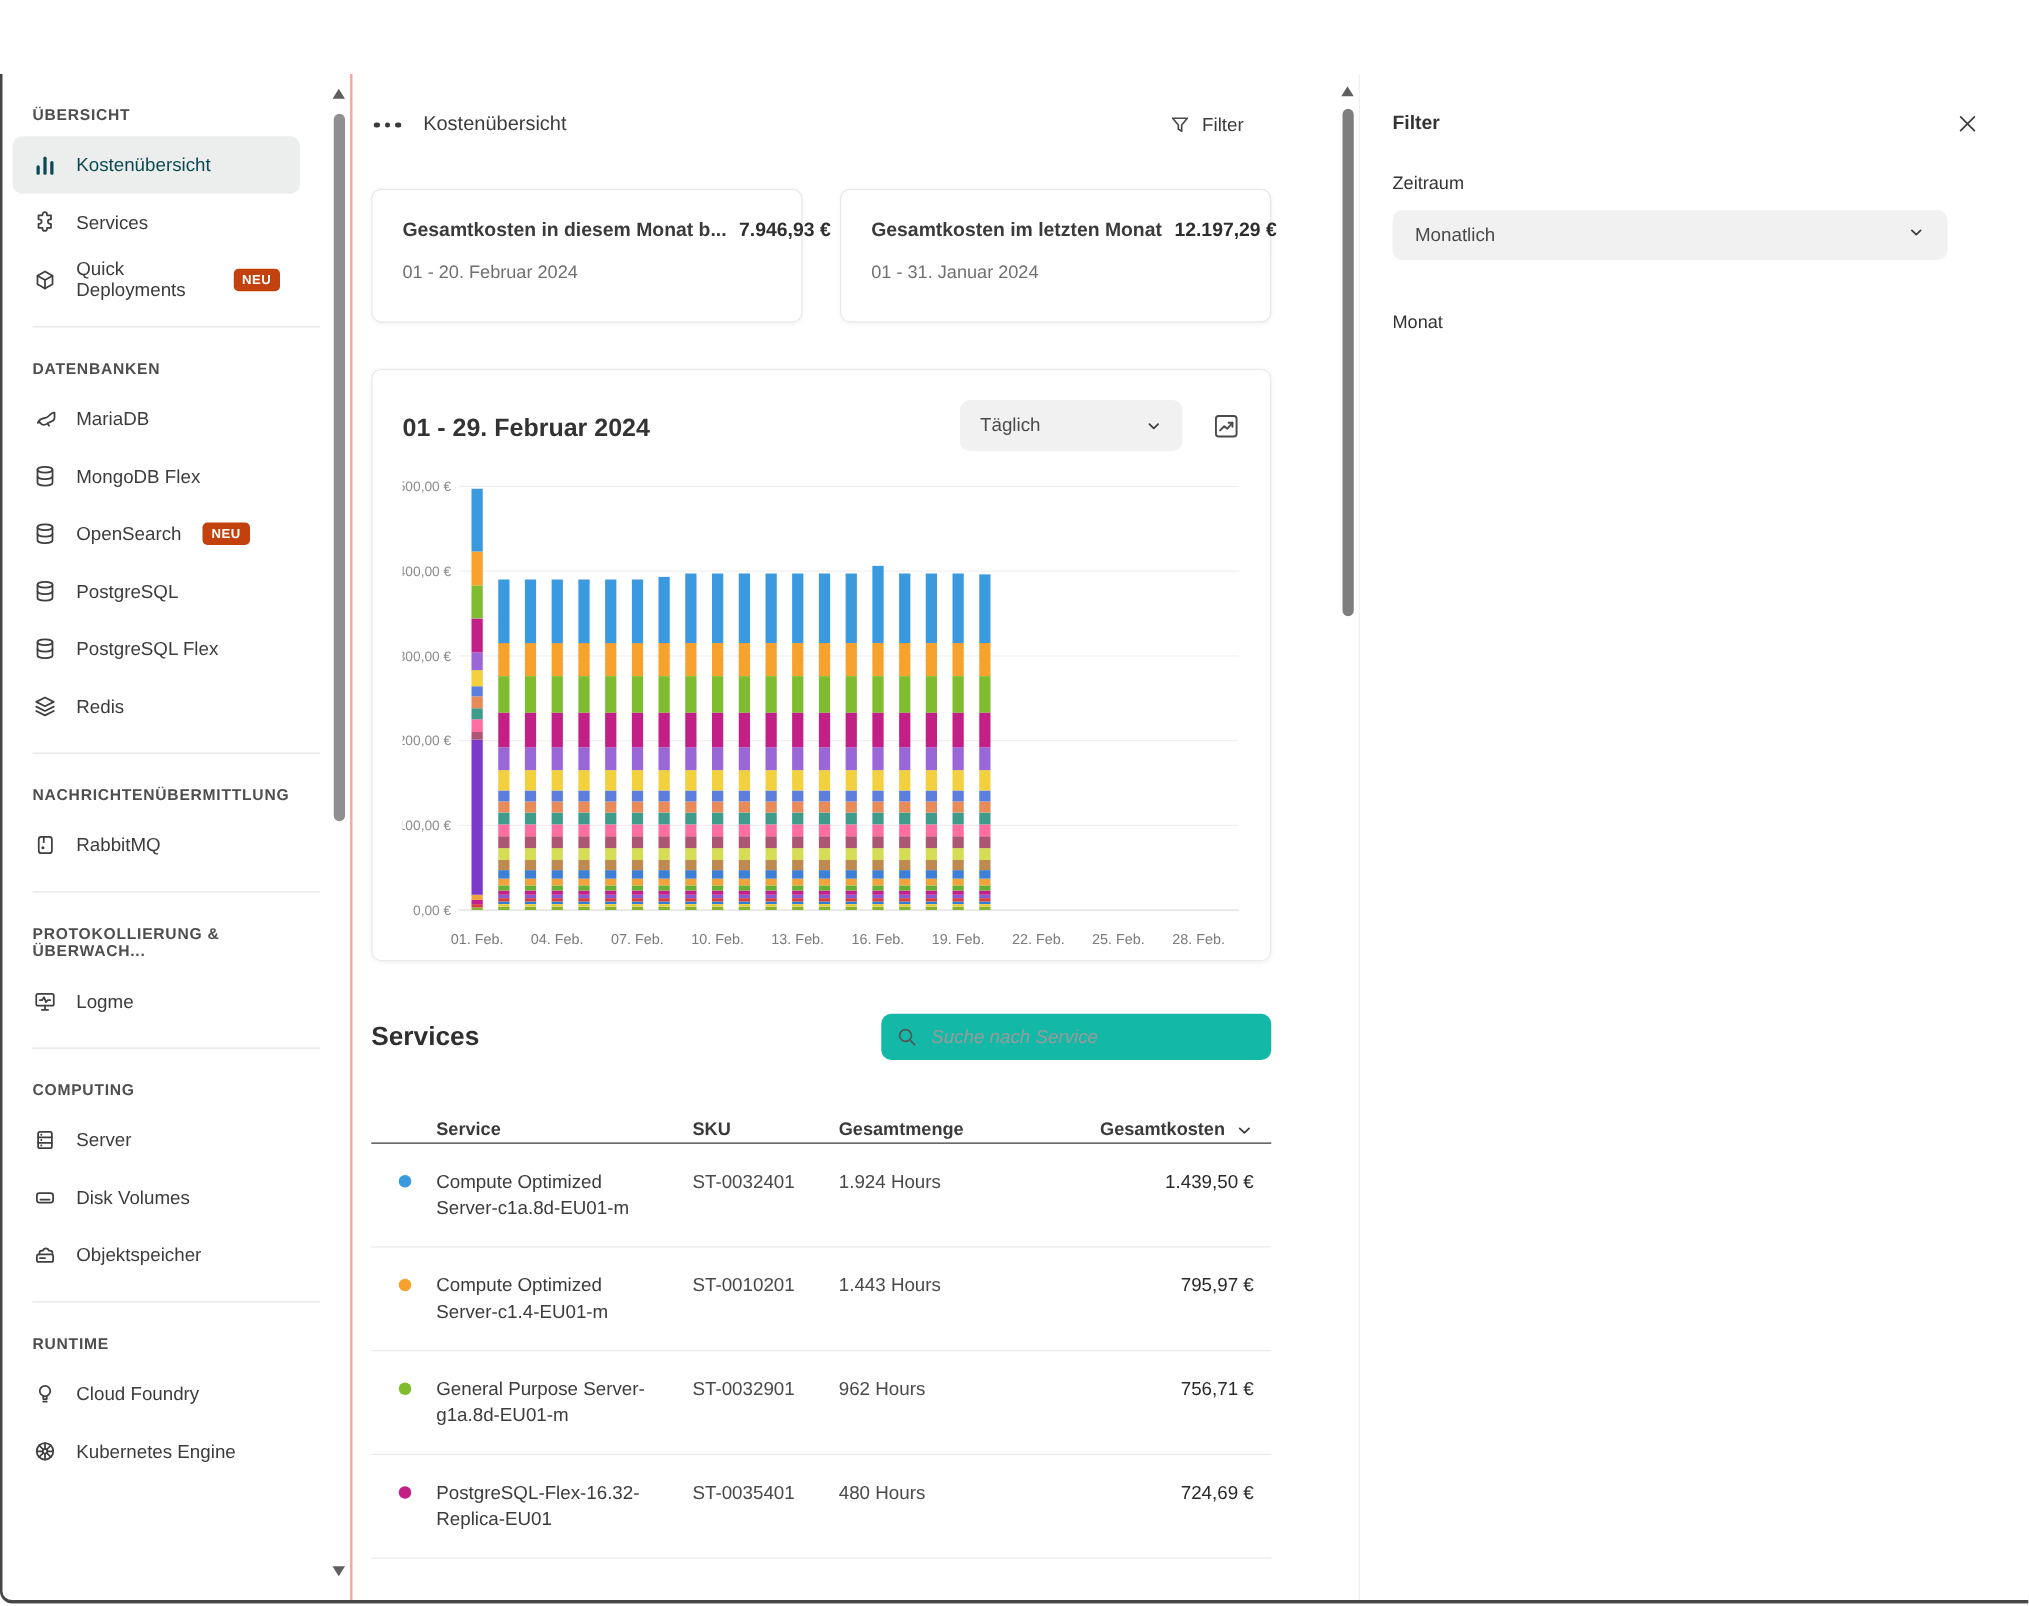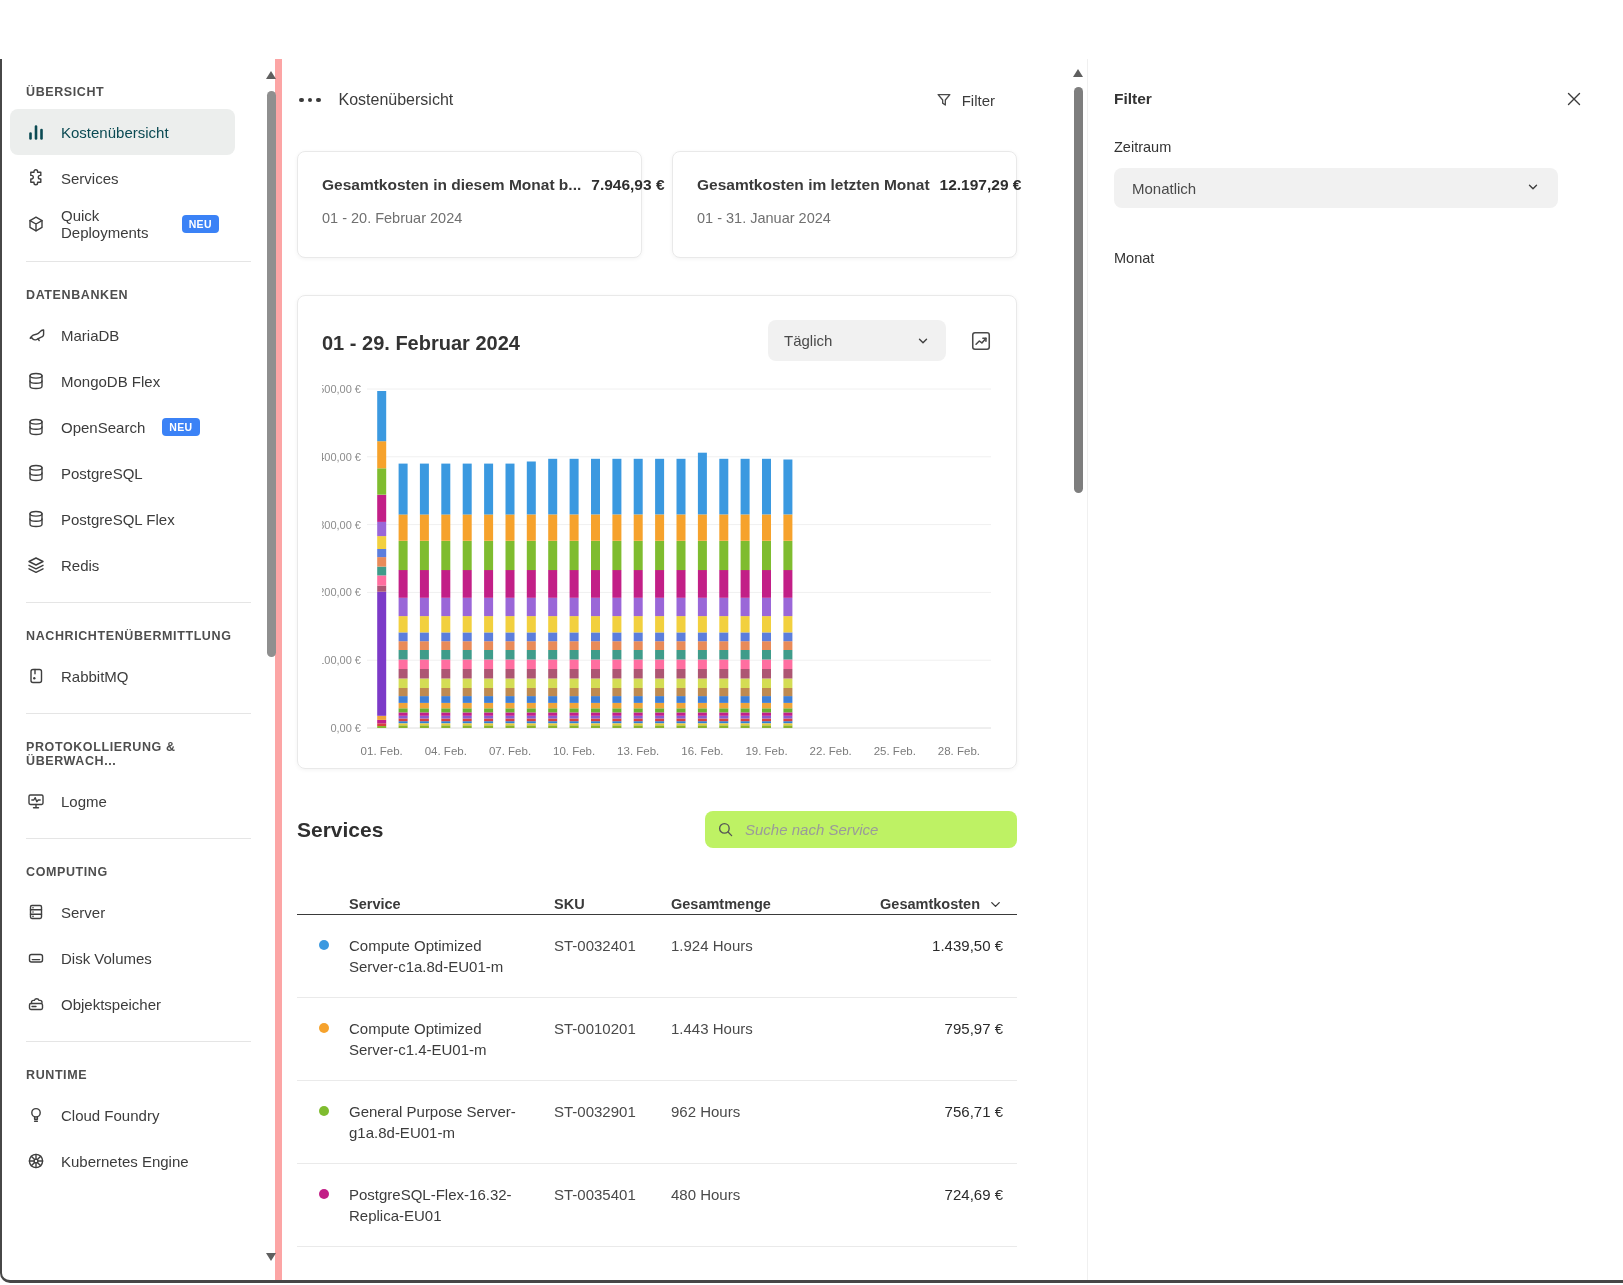--- a/index.html
+++ b/index.html
@@ -13,29 +13,29 @@
   .brand-text b{font-weight:700;letter-spacing:3px;}
   .topbar-right{display:flex;align-items:center;gap:26px;}
   .project-btn{background:transparent;border:1px solid rgba(255,255,255,.9);color:#fff;font-family:inherit;font-size:14px;font-weight:700;border-radius:5px;height:38px;width:120px;cursor:pointer;}
   .help{width:23px;height:23px;border:1.6px solid #fff;border-radius:50%;color:#fff;font-size:13px;font-weight:700;display:flex;align-items:center;justify-content:center;cursor:pointer;}
   .avatar{width:32px;height:32px;border-radius:50%;background:#E7ECEC;color:#0B4A53;font-size:13px;font-weight:700;display:flex;align-items:center;justify-content:center;cursor:pointer;}
 
   
   .window{position:absolute;top:59px;left:0;width:1623px;height:1224px;background:#fff;border-left:2px solid #474747;border-bottom:3px solid #474747;border-radius:0 0 0 10px;overflow:hidden;}
 
   
-  .sidebar{position:absolute;left:0;top:0;width:280px;height:100%;padding:20px 0 0 0;border-right:7px solid #fca5a5;overflow:hidden;}
+  .sidebar{position:absolute;left:0;top:0;width:280px;height:100%;padding:20px 0 0 0;border-right:2px solid #fca5a5;overflow:hidden;}
   .sb-section-label{font-size:12.5px;font-weight:700;color:#4E4E4E;letter-spacing:.6px;padding:6px 24px 10px 24px;}
   .sb-item{display:flex;align-items:center;gap:15px;height:46px;padding:0 16px 0 24px;margin:0 8px 0 8px;border-radius:8px;color:#3C3C3C;cursor:pointer;}
   .sb-item .icn{width:20px;height:20px;color:#3F3F3F;flex:0 0 20px;display:flex;align-items:center;}
   .sb-item .lbl{font-size:15px;}
   .sb-item.selected{background:#ECEEED;color:#0B4A53;}
   .sb-item.selected .icn{color:#0B4A53;}
   .sb-item.selected .lbl{font-weight:400;}
-  .badge{background:#3b82f6;color:#fff;font-size:10.5px;font-weight:700;letter-spacing:.4px;border-radius:4px;padding:3px 7px;margin-left:2px;}
+  .badge{background:#c2410c;color:#fff;font-size:10.5px;font-weight:700;letter-spacing:.4px;border-radius:4px;padding:3px 7px;margin-left:2px;}
   .sb-divider{height:1px;background:#E5E5E5;margin:14px 24px 20px 24px;}
   .sb-item{padding-left:16px;}
   .sidebar .sb-item{margin-left:8px;margin-right:40px;}
 
   
   .sb-scrollbar{position:absolute;left:263px;top:6px;width:13px;height:1206px;}
   .sb-scrollbar .thumb{position:absolute;top:26px;left:2px;width:9px;height:566px;background:#8F8F8F;border-radius:5px;cursor:pointer;}
   .arr{position:absolute;left:1px;width:0;height:0;border-left:5.5px solid transparent;border-right:5.5px solid transparent;}
   .arr.up{top:6px;border-bottom:8px solid #5f5f5f;}
   .arr.down{bottom:10px;border-top:8px solid #5f5f5f;}
@@ -64,21 +64,21 @@
   .select{background:#F1F1F1;border-radius:8px;height:41px;display:flex;align-items:center;justify-content:space-between;padding:0 16px;font-size:15px;color:#4A4A4A;cursor:pointer;}
   .select .chev{width:14px;height:14px;color:#3f3f3f;margin-left:14px;display:flex;}
   .sel-interval{width:178px;}
   .icon-btn{background:none;border:none;width:22px;height:22px;padding:0;color:#4a4a4a;cursor:pointer;}
   #chart{margin-top:10px;}
   .ytick{font-size:11px;fill:#8c8c8c;font-family:"Liberation Sans",sans-serif;}
   .xtick{font-size:11.5px;fill:#7b7b7b;font-family:"Liberation Sans",sans-serif;}
 
   .services-row{margin-top:42px;display:flex;align-items:center;justify-content:space-between;}
   .services-row h2{margin:0;font-size:21px;font-weight:700;color:#2F2F2F;}
-  .search-box{width:312px;height:37px;background:#bef264;border-radius:8px;display:flex;align-items:center;padding:0 12px;gap:9px;cursor:text;}
+  .search-box{width:312px;height:37px;background:#14b8a6;border-radius:8px;display:flex;align-items:center;padding:0 12px;gap:9px;cursor:text;}
   .search-box .si{width:17px;height:17px;color:#555;flex:0 0 17px;}
   .search-box input{border:none;background:transparent;outline:none;font-family:inherit;font-size:15px;font-style:italic;color:#444;width:100%;}
   .search-box input::placeholder{color:#9a9a9a;font-style:italic;}
 
   .table{margin-top:38px;}
   .t-head,.t-row{display:grid;grid-template-columns:52px 205px 117px 160px 1fr;align-items:start;}
   .t-head{padding:10px 0 2px 0;border-bottom:1.5px solid #3A3A3A;}
   .t-head span{font-size:14.5px;font-weight:700;color:#3A3A3A;}
   .th-cost{text-align:right;padding-right:14px;display:flex;justify-content:flex-end;align-items:center;gap:8px;}
   .th-cost .sc{width:15px;height:15px;color:#3a3a3a;display:flex;}

